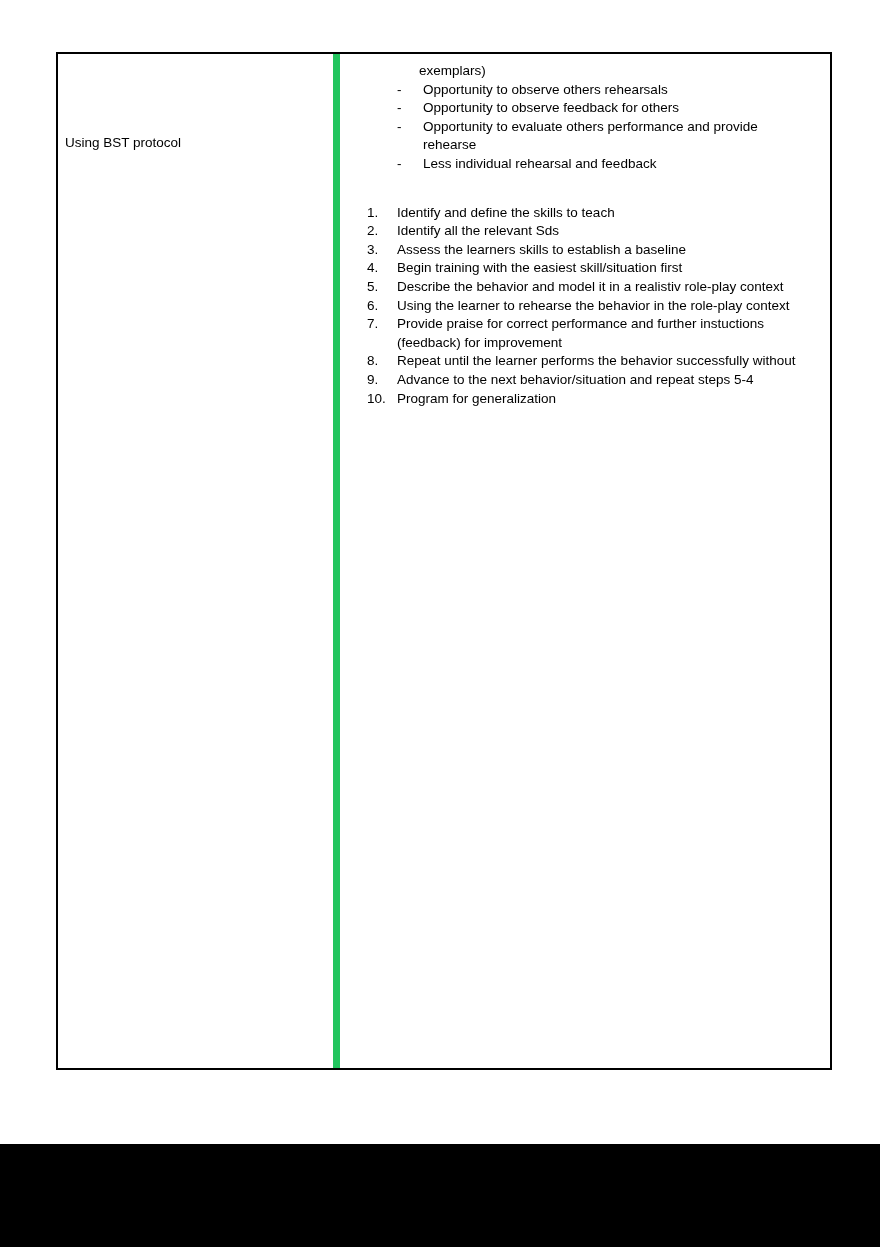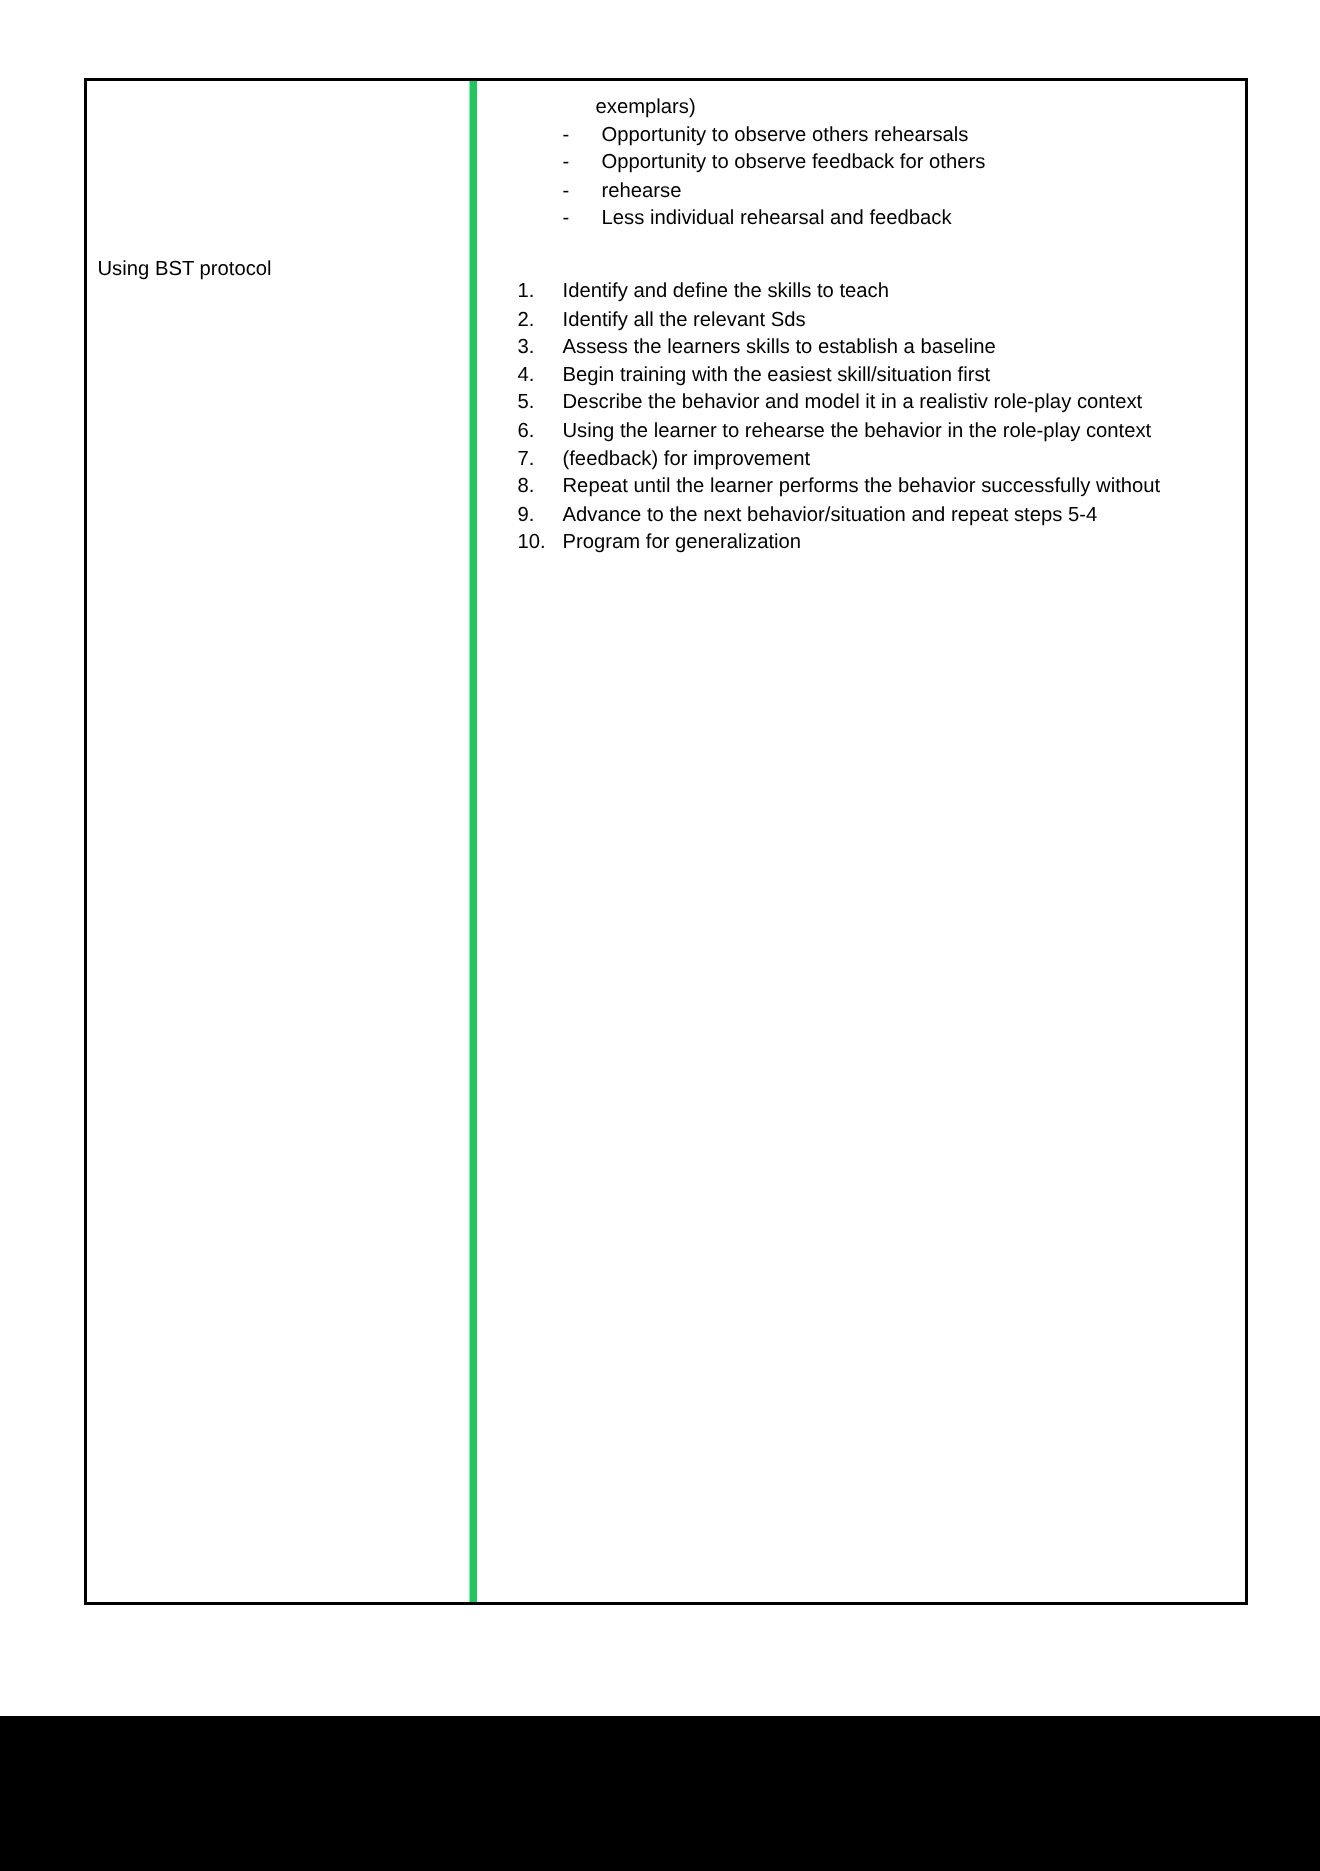--- a/index.html
+++ b/index.html
@@ -21,23 +21,23 @@
     position: absolute;
     left: 56px;
     top: 52px;
     width: 776px;
     height: 1018px;
     border: 2px solid #000000;
     display: flex;
     background: #ffffff;
   }
   .cell-left {
-    width: 260px;
-    border-right: 5px solid #22c55e;
-    padding: 116px 6px 0 7px;
+    width: 282px;
+    border-right: 7px solid #22c55e;
+    padding: 80px 6px 0 7px;
   }
   .cell-right {
     flex: 1;
     padding: 8px 6px 0 0;
   }
   .txt {
     font-size: 13.5px;
     line-height: 18.6px;
     color: #000000;
   }
@@ -96,20 +96,21 @@
           <div class="li">
             <span class="marker">-</span>
             <span class="text">
               <div>Opportunity to observe feedback for others</div>
             </span>
           </div>
 
           <div class="li">
             <span class="marker">-</span>
             <span class="text">
+              <div>Opportunity to evaluate others performance and provide</div>
               <div>rehearse</div>
             </span>
           </div>
 
           <div class="li">
             <span class="marker">-</span>
             <span class="text">
               <div>Less individual rehearsal and feedback</div>
             </span>
           </div>
@@ -155,20 +156,21 @@
           <div class="li">
             <span class="marker">6.</span>
             <span class="text">
               <div>Using the learner to rehearse the behavior in the role-play context</div>
             </span>
           </div>
 
           <div class="li">
             <span class="marker">7.</span>
             <span class="text">
+              <div>Provide praise for correct performance and further instuctions</div>
               <div>(feedback) for improvement</div>
             </span>
           </div>
 
           <div class="li">
             <span class="marker">8.</span>
             <span class="text">
               <div>Repeat until the learner performs the behavior successfully without</div>
             </span>
           </div>

